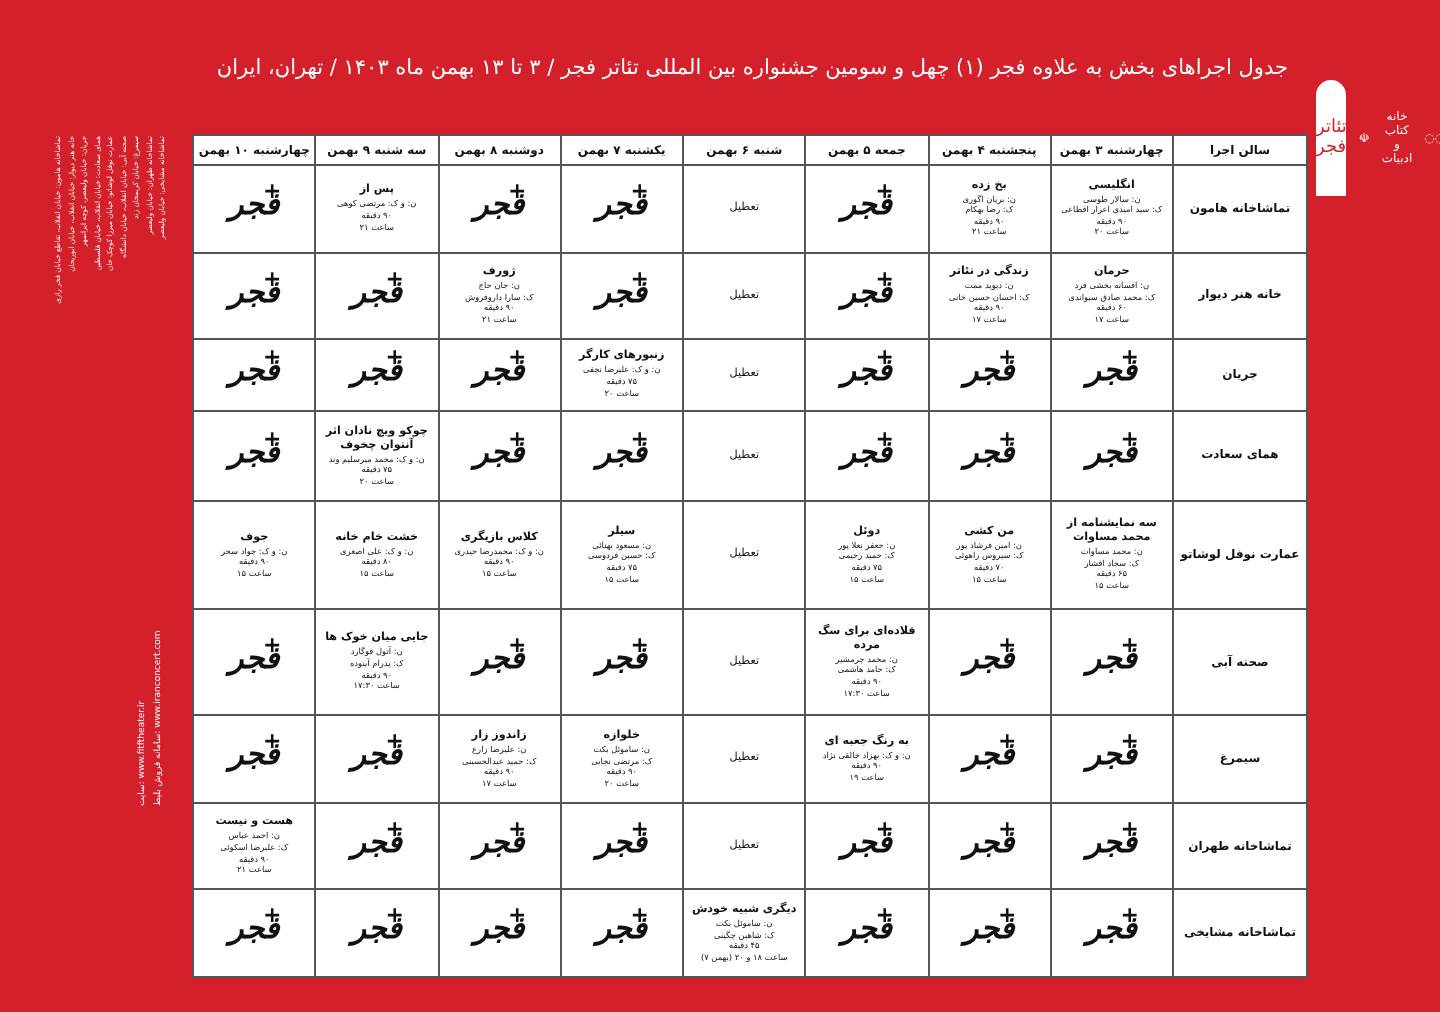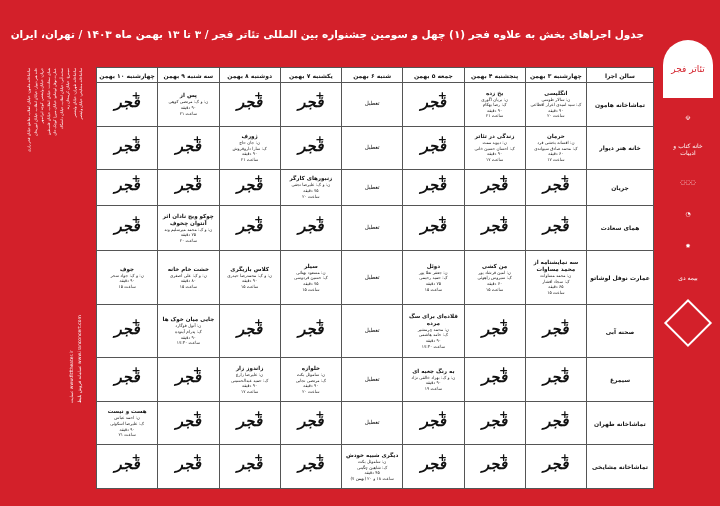--- a/index.html
+++ b/index.html
@@ -1,28 +1,28 @@
 <!DOCTYPE html>
 <html><head>
 <meta charset="utf-8">
 <style>
   html,body{margin:0;padding:0;}
   body{width:720px;height:506px;background:#d3202a;position:relative;overflow:hidden;font-family:"DejaVu Sans",sans-serif;}
-  .title{position:absolute;top:28px;left:96px;width:548px;text-align:right;direction:rtl;color:#fff;font-weight:bold;font-size:10.5px;white-space:nowrap;}
+  .title{position:absolute;top:28px;left:96px;width:548px;text-align:right;direction:rtl;color:#fff;font-weight:normal;font-size:10.5px;white-space:nowrap;}
   .table-wrap{position:absolute;top:67px;left:96px;width:558px;height:422px;background:#fff;}
   table{border-collapse:collapse;width:100%;height:100%;direction:rtl;table-layout:fixed;}
   th,td{border:1px solid #555;text-align:center;vertical-align:middle;padding:0 1px;color:#111;}
   th{font-size:6px;font-weight:bold;height:14px;}
   td.venue{font-size:6px;font-weight:bold;}
   td.cell{font-size:4.2px;line-height:5.6px;}
   .perf-title{font-size:5.6px;font-weight:bold;display:block;line-height:7px;}
   .fajr{font-size:15px;font-weight:bold;font-family:"DejaVu Sans",sans-serif;position:relative;display:inline-block;font-style:italic;}
   .fajr .plus{position:absolute;top:-7px;right:-1px;font-size:11px;}
   .holiday{font-size:5.6px;}
-  .logos{position:absolute;top:40px;left:658px;width:60px;display:flex;flex-direction:column;align-items:center;gap:6px;}
+  .logos{position:absolute;top:40px;left:658px;width:60px;display:flex;flex-direction:row;align-items:center;gap:6px;}
   .festival-logo{width:50px;height:58px;background:#fff;border-radius:25px 25px 0 0;display:flex;align-items:center;justify-content:center;color:#d3202a;font-size:9px;}
   .sponsor{width:34px;height:26px;display:flex;align-items:center;justify-content:center;color:#fff;font-size:6px;text-align:center;}
   .sponsor.diamond{width:30px;height:30px;border:2px solid #fff;transform:rotate(45deg);margin:10px 0;}
   .side{position:absolute;left:6px;top:68px;width:84px;height:420px;}
   .side-notes{position:absolute;left:20px;top:0;transform-origin:0 0;transform:rotate(-90deg) translate(-300px,0);width:300px;color:#fff;font-size:3.6px;line-height:6.5px;direction:rtl;}
   .side-links{position:absolute;left:62px;top:225px;transform-origin:0 0;transform:rotate(-90deg) translate(-110px,0);width:110px;color:#fff;font-size:4.5px;line-height:8px;}
 </style>
 </head>
 <body>
 

